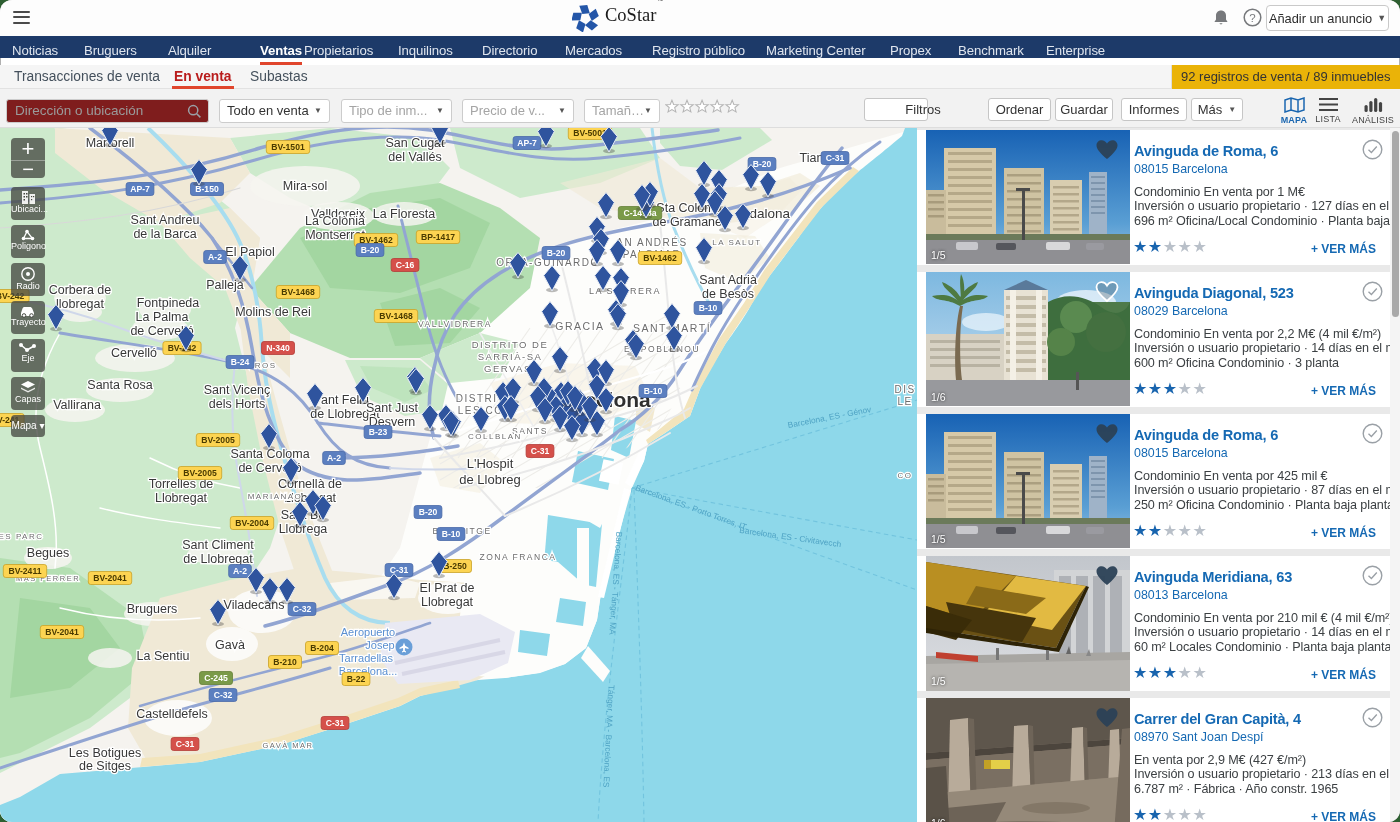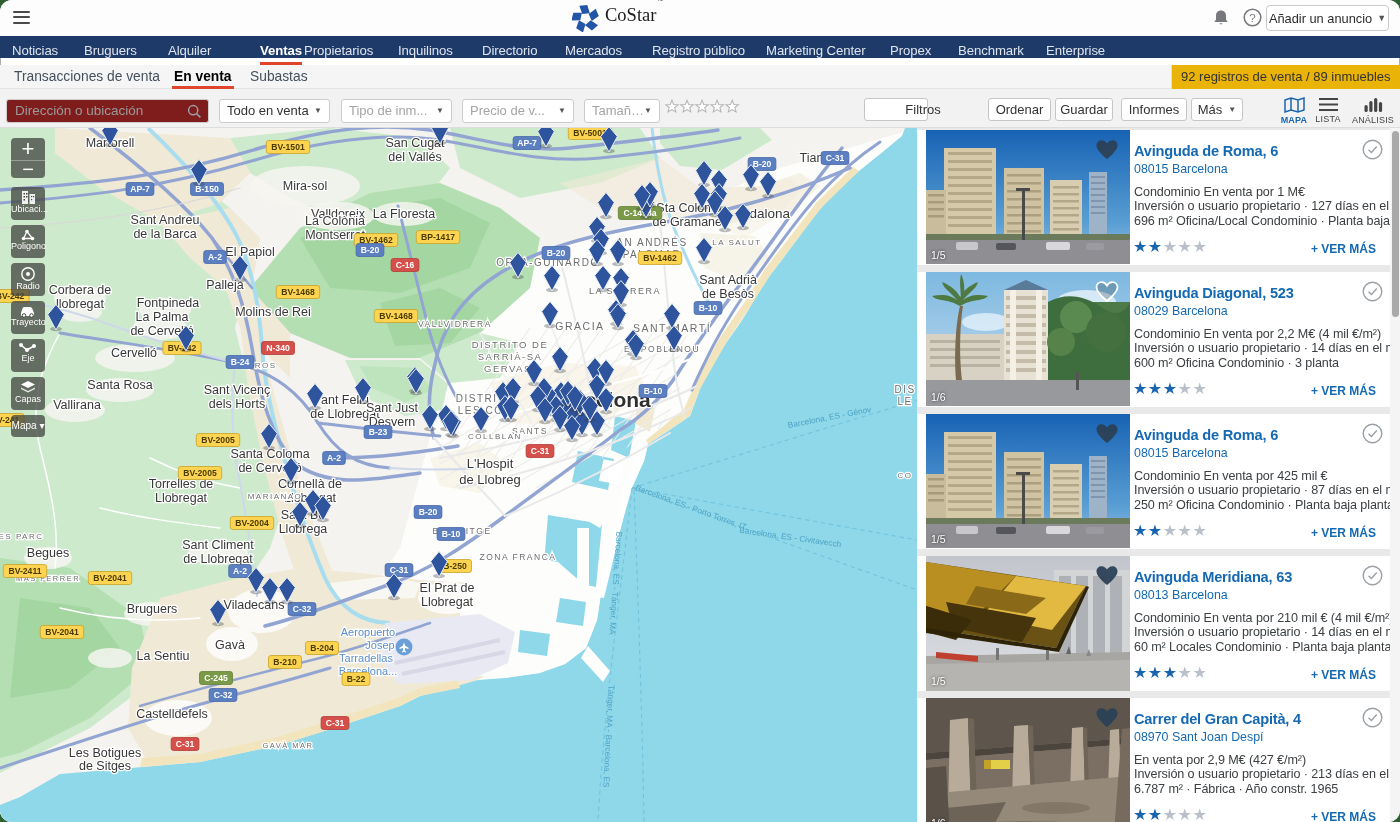--- a/index.html
+++ b/index.html
@@ -17,21 +17,21 @@
 .addbtn { position:absolute; left:1266px; top:5px; width:123px; height:26px; border:1px solid #c9c9c9; border-radius:4px; background:#fff; font-size:12.8px; color:#2c2c2c; display:flex; align-items:center; justify-content:center; gap:5px; white-space:nowrap; }
 .addbtn .car { font-size:9px; color:#555; }
 
 .mainnav { position:absolute; left:0; top:36px; width:100%; height:22px; background:#1d3a69; }
 .mainnav a { position:absolute; top:0; color:#dfe5ee; font-size:13.2px; text-decoration:none; white-space:nowrap; height:29px; line-height:29px; letter-spacing:-0.1px; }
 .mainnav a.act { color:#fff; font-weight:bold;margin-left:23px; }
 .mainnav a.act:after { content:""; position:absolute; left:0; right:0; bottom:0; height:3px; background:#e0452c; }
 
 .subnav { position:absolute; left:0; top:65px; width:100%; height:24px; background:#f5f5f5; border-bottom:1px solid #e2e2e2; }
 .subnav .tabs div { position:absolute; top:0; font-size:13.8px; color:#44505c; line-height:23px; height:24px; }
-.subnav .tabs div.act { color:#000000; font-weight:bold; }
+.subnav .tabs div.act { color:#b91c1c; font-weight:bold; }
 .subnav .tabs div.act:after { content:""; position:absolute; left:-2px; right:-2px; bottom:0; height:3px; background:#e0452c; }
 .subnav .count { position:absolute; right:0; top:0; width:229px; height:24px; background:#eab308; border-left:1px solid #ddd; font-size:13px; color:#333; line-height:23px; padding-left:9px; }
 
 .filterbar { position:absolute; left:0; top:89px; width:100%; height:39px; background:#f2f2f2; border-bottom:1px solid #ddd; }
 .search { position:absolute; left:6px; top:10px; width:203px; height:24px; background:#7f1d1d; border:1px solid #ccc; border-radius:3px; font-size:13.5px; color:#9a9a9a; line-height:22px; padding-left:8px; }
 .search svg { position:absolute; right:6px; top:4px; }
 .drop { position:absolute; top:10px; height:24px; background:#fff; border:1px solid #ccc; border-radius:3px; font-size:13px; line-height:22px; padding:0 7px; white-space:nowrap; overflow:hidden; }
 .drop .car { position:absolute; right:7px; top:0; font-size:8px; color:#555; line-height:22px; }
 .fbtn { position:absolute; top:9px; height:23px; background:#fff; border:1px solid #c6c6c6; border-radius:3px; font-size:13px; color:#333; line-height:21px; display:flex; align-items:center; justify-content:center; gap:6px; white-space:nowrap; }
 .vtog { position:absolute; top:8px; width:50px; text-align:center; font-size:9px; color:#444; }

